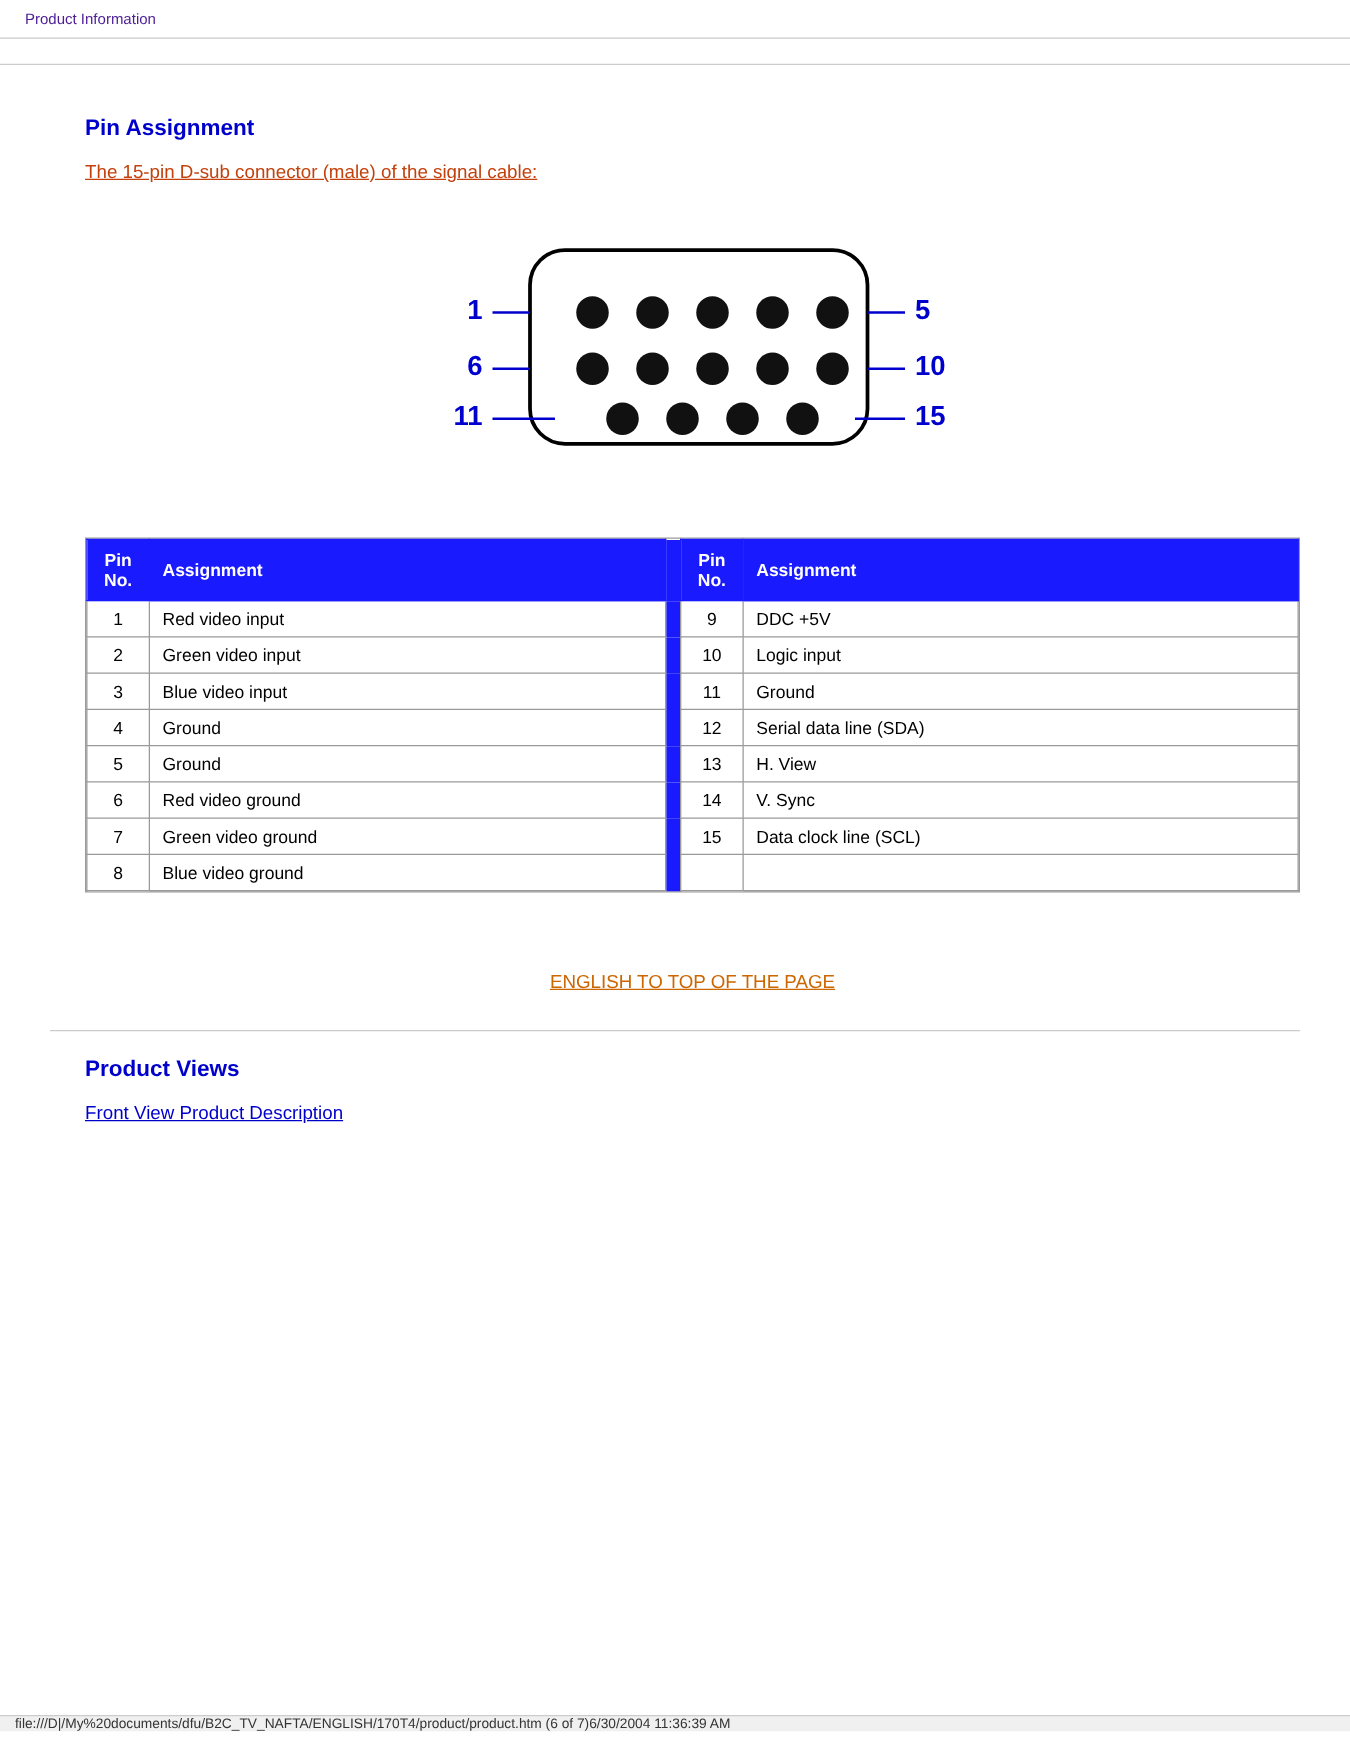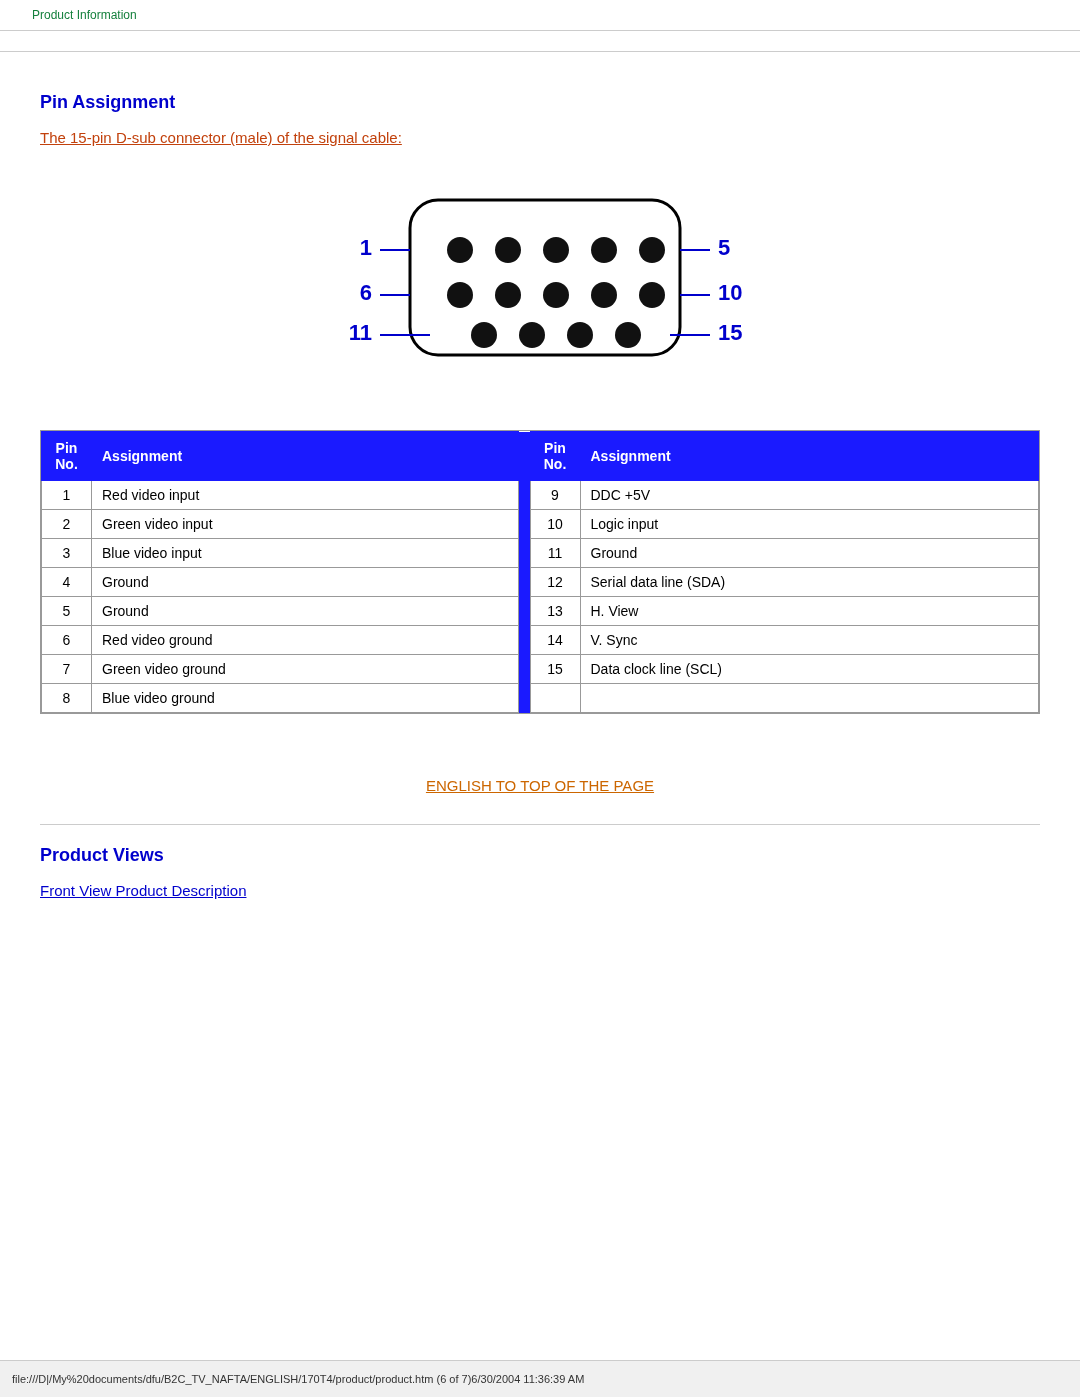--- a/index.html
+++ b/index.html
@@ -6,30 +6,31 @@
     body {
       font-family: Arial, sans-serif;
       font-size: 14px;
       background: #fff;
       color: #000;
       width: 1080px;
       min-height: 1397px;
       position: relative;
     }
     .top-bar {
-      padding: 8px 32px;
+      padding: 8px 20px;
       font-size: 12px;
-      color: #15803d;
+      color: #4c1d95;
       border-bottom: 1px solid #ccc;
     }
     .main-content {
       padding: 20px 40px 60px 40px;
     }
     .section {
       margin-bottom: 30px;
+      margin-left: 28px;
     }
     .section-title {
       font-size: 18px;
       font-weight: bold;
       color: #0000cc;
       margin-bottom: 16px;
     }
     .intro-text {
       font-size: 15px;
       margin-bottom: 24px;
@@ -110,26 +111,26 @@
     }
     
     .front-view-link {
       color: #0000cc;
       text-decoration: underline;
       font-size: 15px;
       cursor: pointer;
     }
     .status-bar {
       position: absolute;
-      bottom: 0;
+      bottom: 12px;
       left: 0;
       right: 0;
       background: #f0f0f0;
       border-top: 1px solid #ccc;
-      padding: 12px 12px;
+      padding: 0 12px;
       font-size: 11px;
       color: #333;
     }
   </style>
 </head>
 <body>
 
 <div class="top-bar">
   <span>Product Information</span>
 </div>

